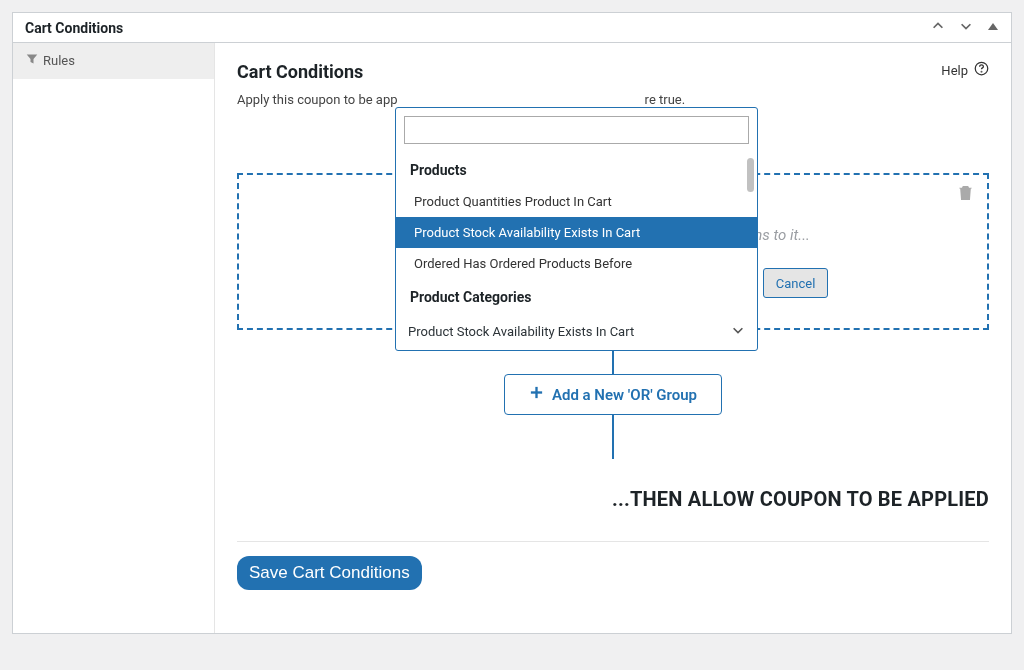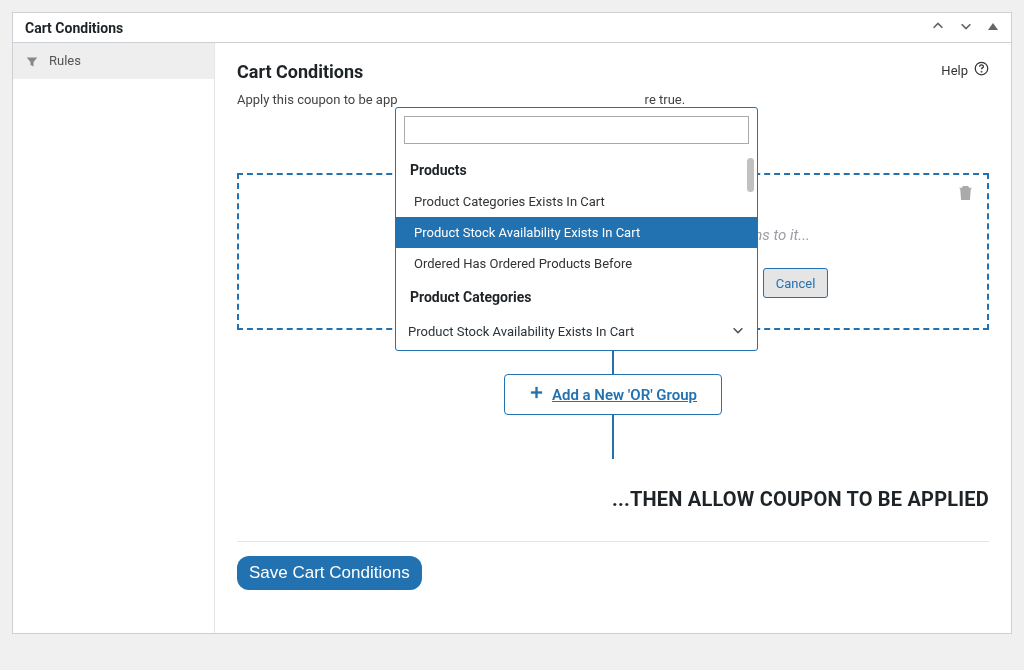--- a/index.html
+++ b/index.html
@@ -33,22 +33,22 @@
   .body-wrap { display: flex; }
 
   .sidebar {
     width: 202px;
     border-right: 1px solid #e5e5e5;
     background: #fff;
     min-height: 590px;
   }
   .sidebar-item {
     display: flex;
-    align-items: flex-end;
-    gap: 10px;
+    align-items: flex-start;
+    gap: 4px;
     padding: 10px 12px;
     font-size: 13px;
     color: #2271b1;
     cursor: pointer;
     border-bottom: 1px solid #eee;
   }
   .sidebar-item.active {
     background: #eee;
     color: #555;
     font-weight: 400;
@@ -156,21 +156,20 @@
     margin: 0 auto;
     border: 1px solid #2271b1;
     border-radius: 4px;
     padding: 10px 24px;
     color: #2271b1;
     font-size: 15px;
     font-weight: 600;
     background: #fff;
     cursor: pointer;
     width: fit-content;
-    text-decoration: underline;
   }
 
   .then-text {
     text-align: right;
     font-size: 20px;
     font-weight: 700;
     margin-top: 28px;
     letter-spacing: 0.2px;
   }
 
@@ -304,21 +303,21 @@
       <p class="desc">
         <span>Apply this coupon to be app</span><span style="visibility:hidden;">lied only when all of the conditions below a</span><span>re true.</span>
       </p>
 
       <div class="popover">
         <input class="search" type="text" style="">
         <div class="list-region">
           <div class="scrollbar-thumb"></div>
 
           <div class="group-label">Products</div>
-          <div class="opt">Product Categories Exists In Cart</div>
+          <div class="opt">Product Quantities Product In Cart</div>
           <div class="opt highlight">Product Stock Availability Exists In Cart</div>
           <div class="opt">Ordered Has Ordered Products Before</div>
 
           <div class="group-label">Product Categories</div>
         </div>
         <div class="indicator-row">
           <span>Product Stock Availability Exists In Cart</span>
           <span>
             <svg width="14" height="14" viewBox="0 0 16 16" fill="none" stroke="#555" stroke-width="1.8">
                 <polyline points="3 6 8 11 13 6"></polyline>

